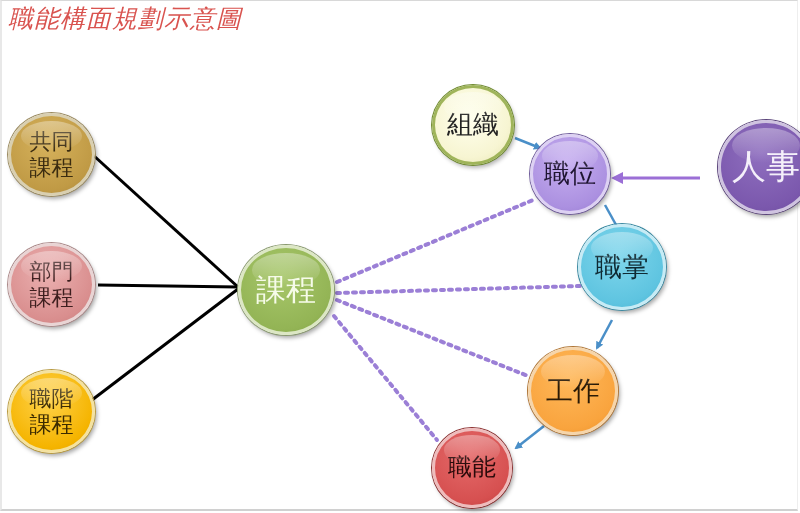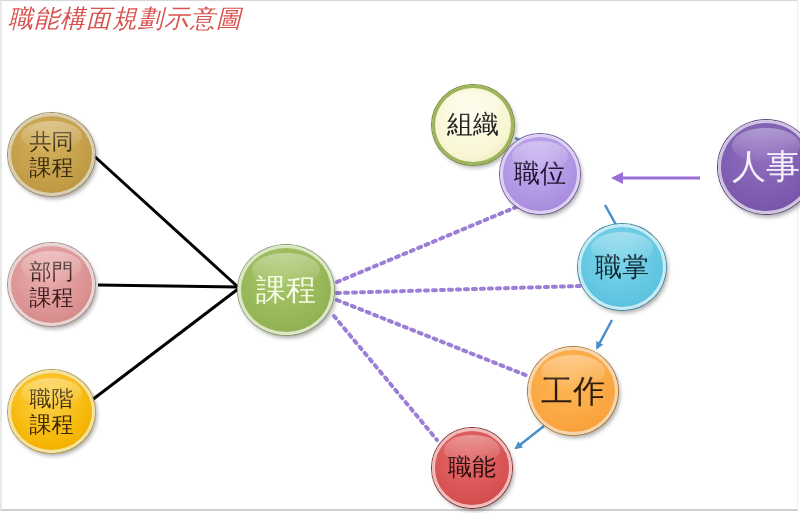--- a/index.html
+++ b/index.html
@@ -49,36 +49,36 @@
       border: 3px solid #f4e2a0; box-shadow: 0 0 0 1px #b89a40, 2px 3px 4px rgba(0,0,0,0.35);
       color: #3b2a00; font-size: 22px; }
     .n-kecheng { left: 238px; top: 245px; width: 96px; height: 90px;
       background: radial-gradient(circle at 45% 35%, #a7c76a, #93b455 70%, #7fa043);
       border: 3px solid #dce7c4; box-shadow: 0 0 0 1px #8a9a70, 2px 3px 4px rgba(0,0,0,0.35);
       color: #f6fbe8; font-size: 30px; }
     .n-zuzhi { left: 432px; top: 85px; width: 82px; height: 80px;
       background: radial-gradient(circle at 45% 40%, #ffffee, #f7f5d2 65%, #e6e4b0);
       border: 3px solid #9fb45a; box-shadow: 0 0 0 1px #6f8a30, 2px 3px 4px rgba(0,0,0,0.3);
       color: #222; font-size: 26px; }
-    .n-zhiwei { left: 500px; top: 134px; width: 80px; height: 80px;
+    .n-zhiwei { left: 530px; top: 134px; width: 80px; height: 80px;
       background: radial-gradient(circle at 45% 35%, #c6aef0, #ab90e0 70%, #9679cf);
       border: 3px solid #ddd1f3; box-shadow: 0 0 0 1px #6e5a9a, 2px 3px 4px rgba(0,0,0,0.35);
       color: #1e1430; font-size: 26px; }
     .n-renshi { left: 718px; top: 120px; width: 96px; height: 94px;
       background: radial-gradient(circle at 45% 35%, #8f6fbf, #7b58ad 70%, #6a4a9a);
       border: 3px solid #cfc3e0; box-shadow: 0 0 0 1px #5a447a, 2px 3px 4px rgba(0,0,0,0.35);
       color: #f4effa; font-size: 34px; }
     .n-zhizhang { left: 578px; top: 224px; width: 88px; height: 86px;
       background: radial-gradient(circle at 45% 35%, #7fd6ec, #5ec4e0 70%, #45b0cf);
       border: 3px solid #c6ebf5; box-shadow: 0 0 0 1px #3c8aa2, 2px 3px 4px rgba(0,0,0,0.35);
       color: #0f2a33; font-size: 27px; }
     .n-gongzuo { left: 528px; top: 347px; width: 90px; height: 88px;
       background: radial-gradient(circle at 45% 35%, #ffb85a, #f9a43e 70%, #e98f28);
       border: 3px solid #f6d5aa; box-shadow: 0 0 0 1px #b0783a, 2px 3px 4px rgba(0,0,0,0.35);
-      color: #2a1a06; font-size: 32px; text-align: center; }
+      color: #2a1a06; font-size: 27px; text-align: center; }
     .n-zhineng { left: 432px; top: 428px; width: 80px; height: 80px;
       background: radial-gradient(circle at 45% 35%, #e56a6a, #d65050 70%, #bf3c3c);
       border: 3px solid #eebcbc; box-shadow: 0 0 0 1px #8a3030, 2px 3px 4px rgba(0,0,0,0.35);
       color: #2a0a0a; font-size: 24px; justify-content: center; }
   </style>
 </head>
 <body>
 
 <div class="frame"></div>
 

